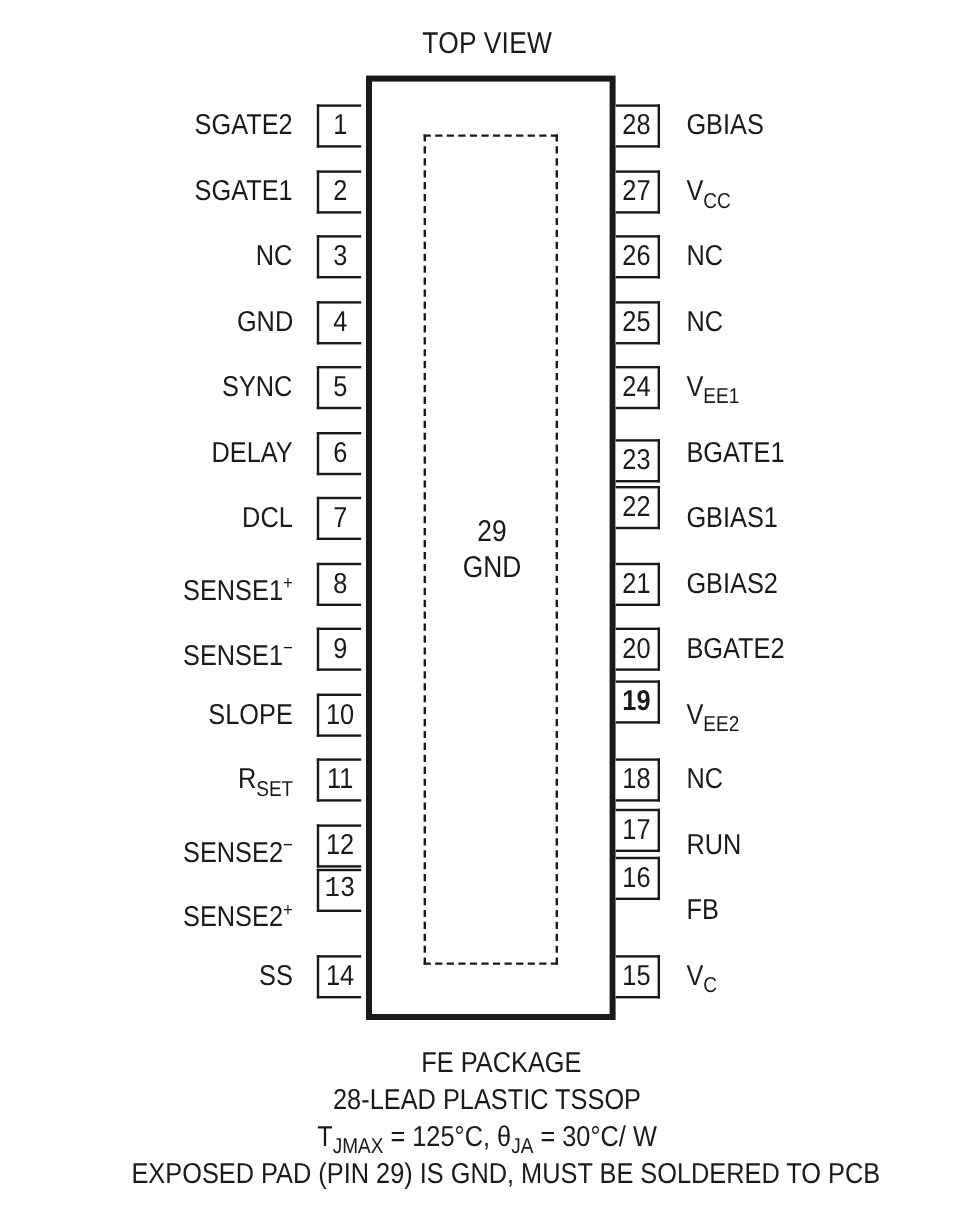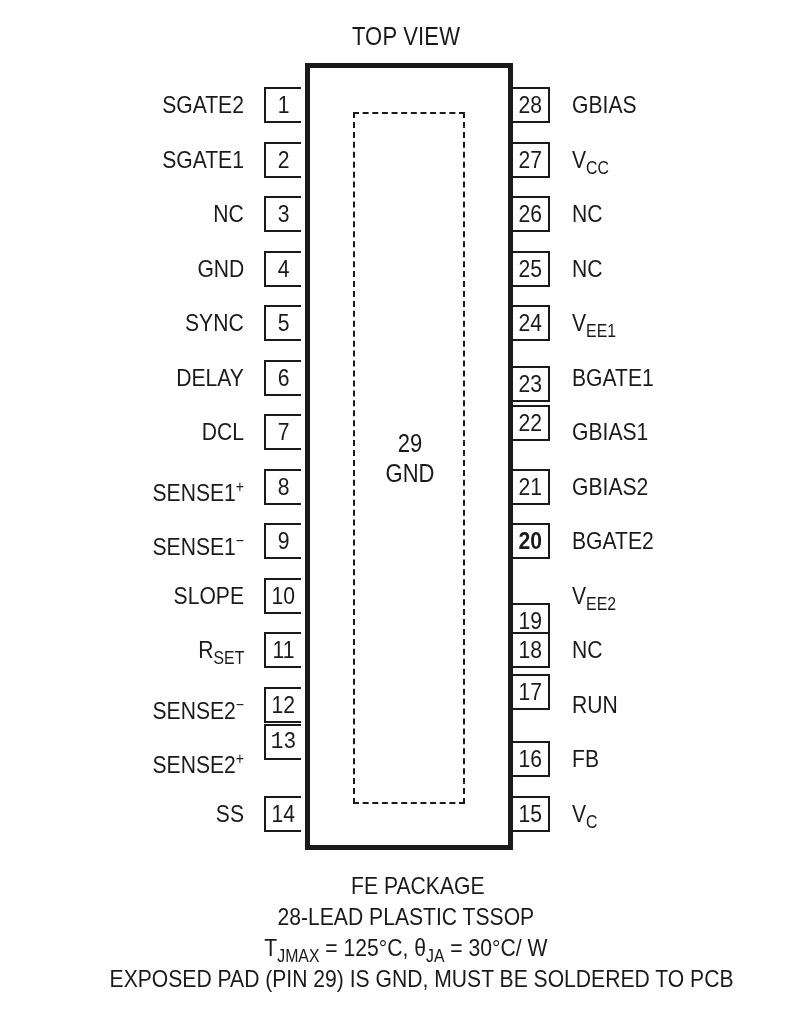--- a/index.html
+++ b/index.html
@@ -77,29 +77,29 @@
     <div class="pin right" style="top: 250.5px;"><span>25</span></div>
     <div class="lbl right" style="top: 250.5px;"><span>NC</span></div>
     <div class="pin right" style="top: 305px;"><span>24</span></div>
     <div class="lbl right" style="top: 305px;"><span>V</span><sub>EE1</sub></div>
     <div class="pin right" style="top: 366px;"><span>23</span></div>
     <div class="lbl right" style="top: 359.5px;"><span>BGATE1</span></div>
     <div class="pin right" style="top: 405px;"><span>22</span></div>
     <div class="lbl right" style="top: 414px;"><span>GBIAS1</span></div>
     <div class="pin right" style="top: 468.5px;"><span>21</span></div>
     <div class="lbl right" style="top: 468.5px;"><span>GBIAS2</span></div>
-    <div class="pin right" style="top: 523px; font-weight: bold;"><span>20</span></div>
+    <div class="pin right" style="top: 523px;"><span>20</span></div>
     <div class="lbl right" style="top: 523px;"><span>BGATE2</span></div>
-    <div class="pin right" style="top: 603px;"><span>19</span></div>
+    <div class="pin right" style="top: 567px; font-weight: bold;"><span>19</span></div>
     <div class="lbl right" style="top: 577.5px;"><span>V</span><sub>EE2</sub></div>
     <div class="pin right" style="top: 632px;"><span>18</span></div>
     <div class="lbl right" style="top: 632px;"><span>NC</span></div>
     <div class="pin right" style="top: 674px;"><span>17</span></div>
     <div class="lbl right" style="top: 686.5px;"><span>RUN</span></div>
-    <div class="pin right" style="top: 741px;"><span>16</span></div>
+    <div class="pin right" style="top: 714px;"><span>16</span></div>
     <div class="lbl right" style="top: 741px;"><span>FB</span></div>
     <div class="pin right" style="top: 795.5px;"><span>15</span></div>
     <div class="lbl right" style="top: 795.5px;"><span>V</span><sub>C</sub></div>
   </div>
 
 <div class="footer" style="top:871px;margin-left:12px;">
   <span class="inner">FE PACKAGE</span>
 </div>
 <div class="footer" style="top:902px;">
   <span class="inner">28-LEAD PLASTIC TSSOP</span>

